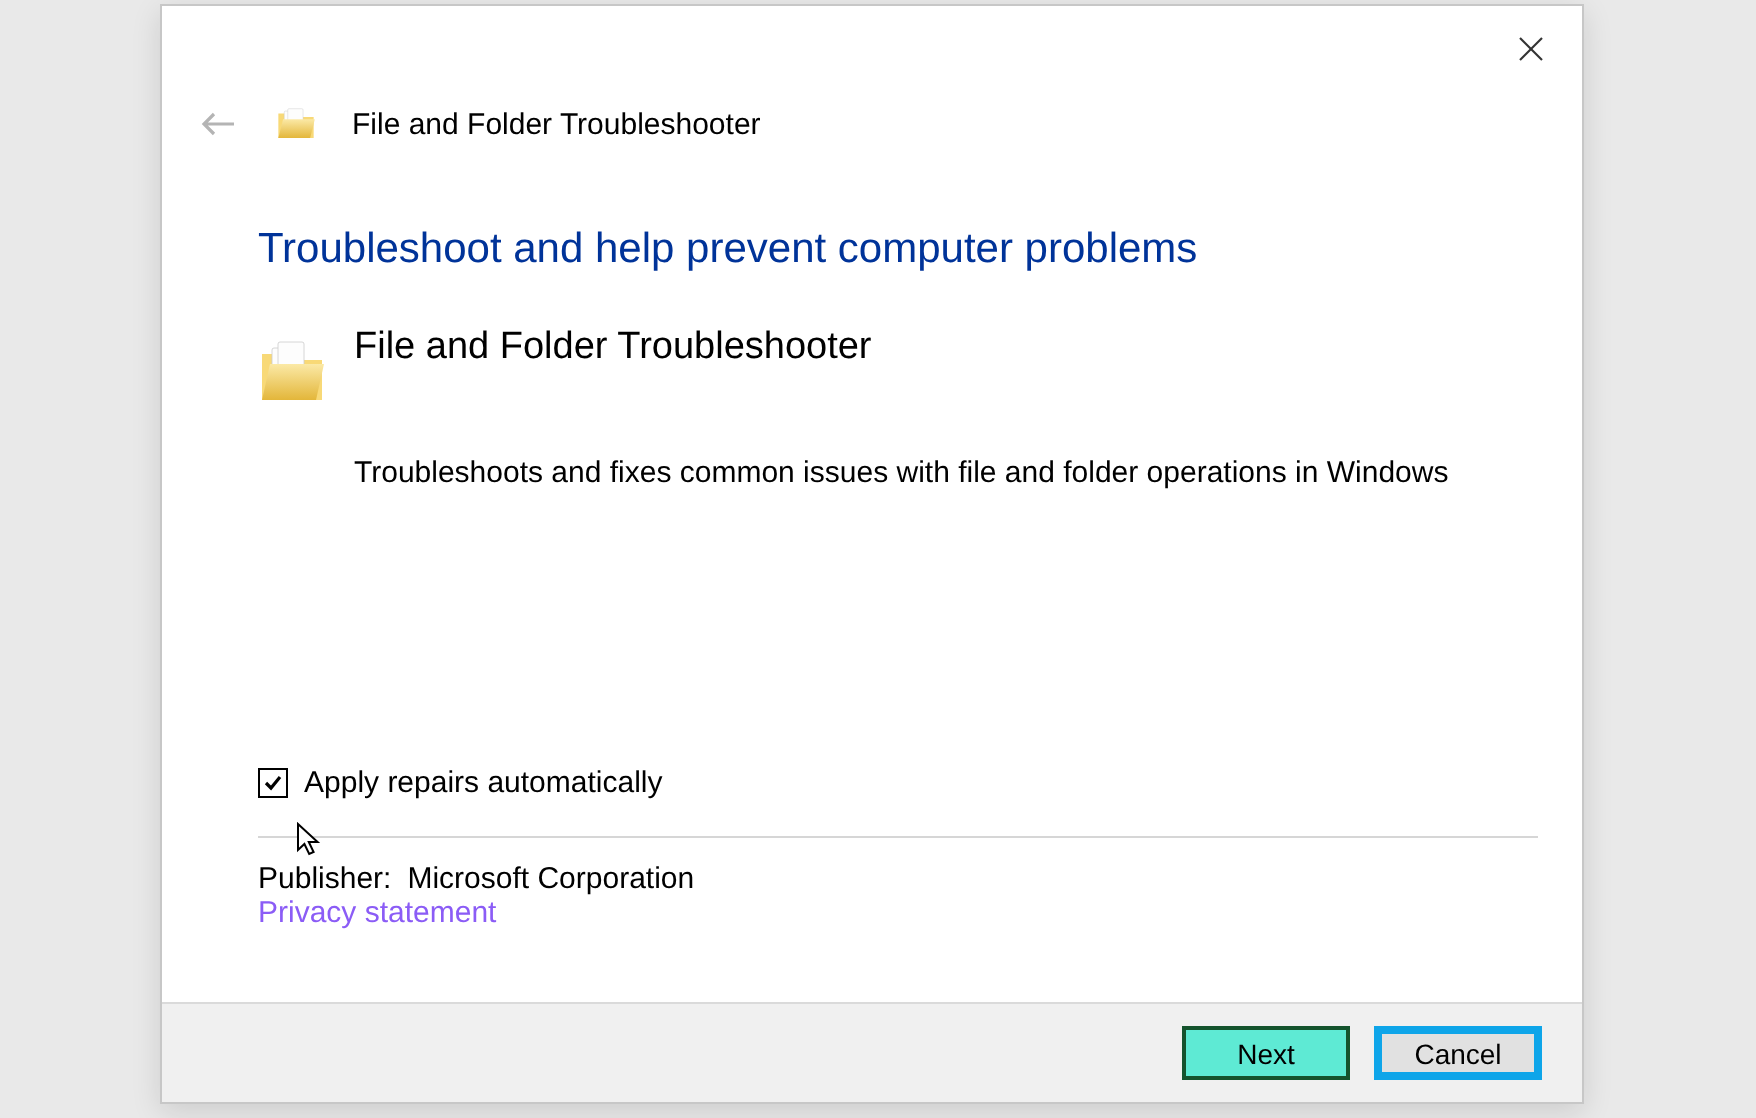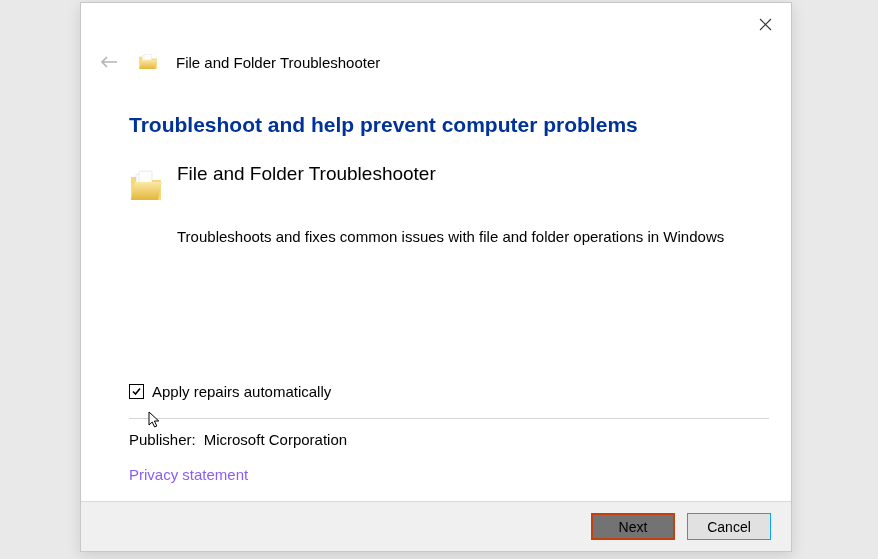--- a/index.html
+++ b/index.html
@@ -50,21 +50,21 @@
     .hdr-icon { width: 20px; height: 20px; flex: 0 0 20px; }
     .hdr-title { font-size: 15px; color: #000; }
 
     .content {
       position: absolute;
       top: 110px; left: 48px; right: 22px;
     }
 
     h1 {
       color: #003399;
-      font-weight: 700;
+      font-weight: 400;
       font-size: 21px;
       margin-bottom: 26px;
     }
 
     .info-row { display: flex; gap: 14px; }
     .big-icon { width: 34px; height: 38px; flex: 0 0 34px; margin-top: 4px; }
     .prog-name {
       font-size: 19px;
       font-weight: 400;
       color: #000;
@@ -86,21 +86,21 @@
     }
     .cb svg { stroke: #000; stroke-width: 1.6; fill: none; }
     .cb-label { font-size: 15px; cursor: pointer; }
 
     .sep {
       border: none;
       border-top: 1px solid #d6d6d6;
       margin: 0 0 12px 0;
     }
 
-    .pub-row { font-size: 15px; margin-bottom: 18px; }
+    .pub-row { font-size: 15px; margin-bottom: 0; }
     .pub-label { margin-right: 8px; }
 
     .privacy {
       color: #8b5cf6;
       text-decoration: none;
       font-size: 15px;
       cursor: pointer;
     }
 
     .cursor {
@@ -120,26 +120,26 @@
       justify-content: flex-end;
       align-items: center;
       padding-right: 20px;
       gap: 12px;
     }
     .btn {
       width: 84px; height: 27px;
       font-family: inherit;
       font-size: 14px;
       background: #e1e1e1;
-      border: 1px solid #0ea5e9;
+      border: 4px solid #0ea5e9;
       cursor: pointer;
     }
     .btn.primary {
-      border: 2px solid #c2410c;
-      background: #737373;
+      border: 2px solid #14532d;
+      background: #5eead4;
     }
 
     
     .folder-svg .back { fill: #f8d977; }
     .folder-svg .paper { fill: #fdfdfd; stroke:#ccc; stroke-width:.4;}
     .folder-svg .front { fill: url(#fg); }
   </style>
 </head>
 <body>
 

